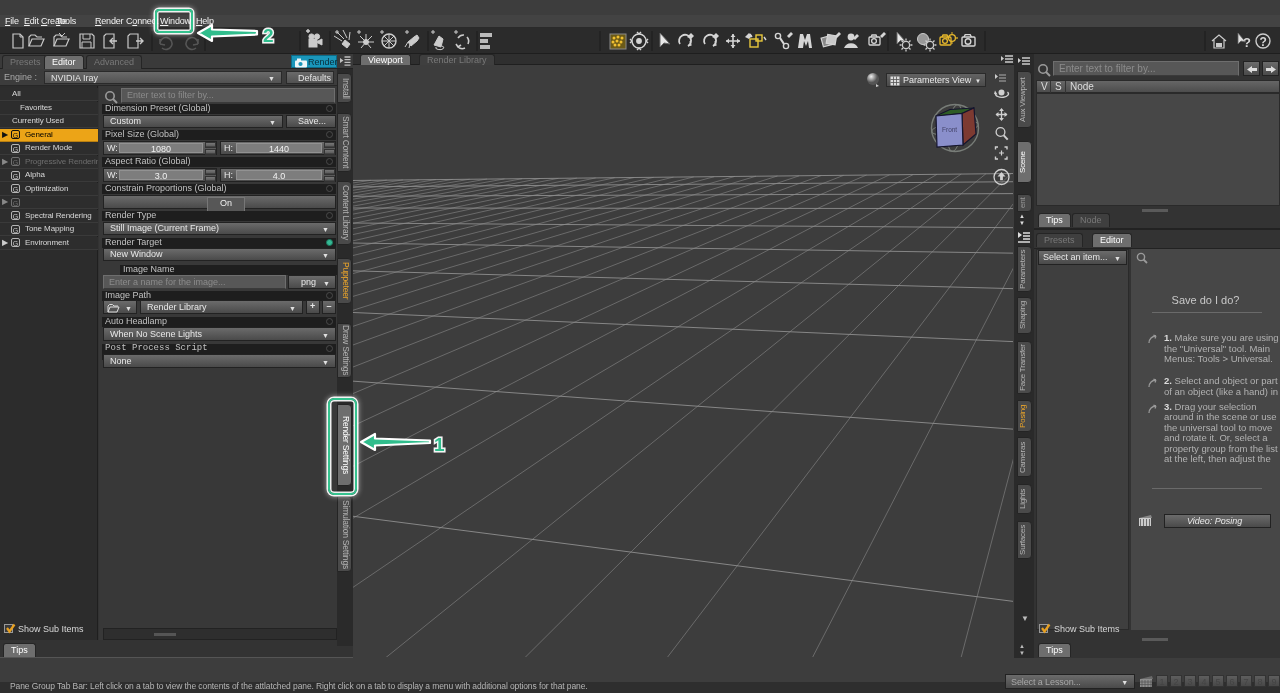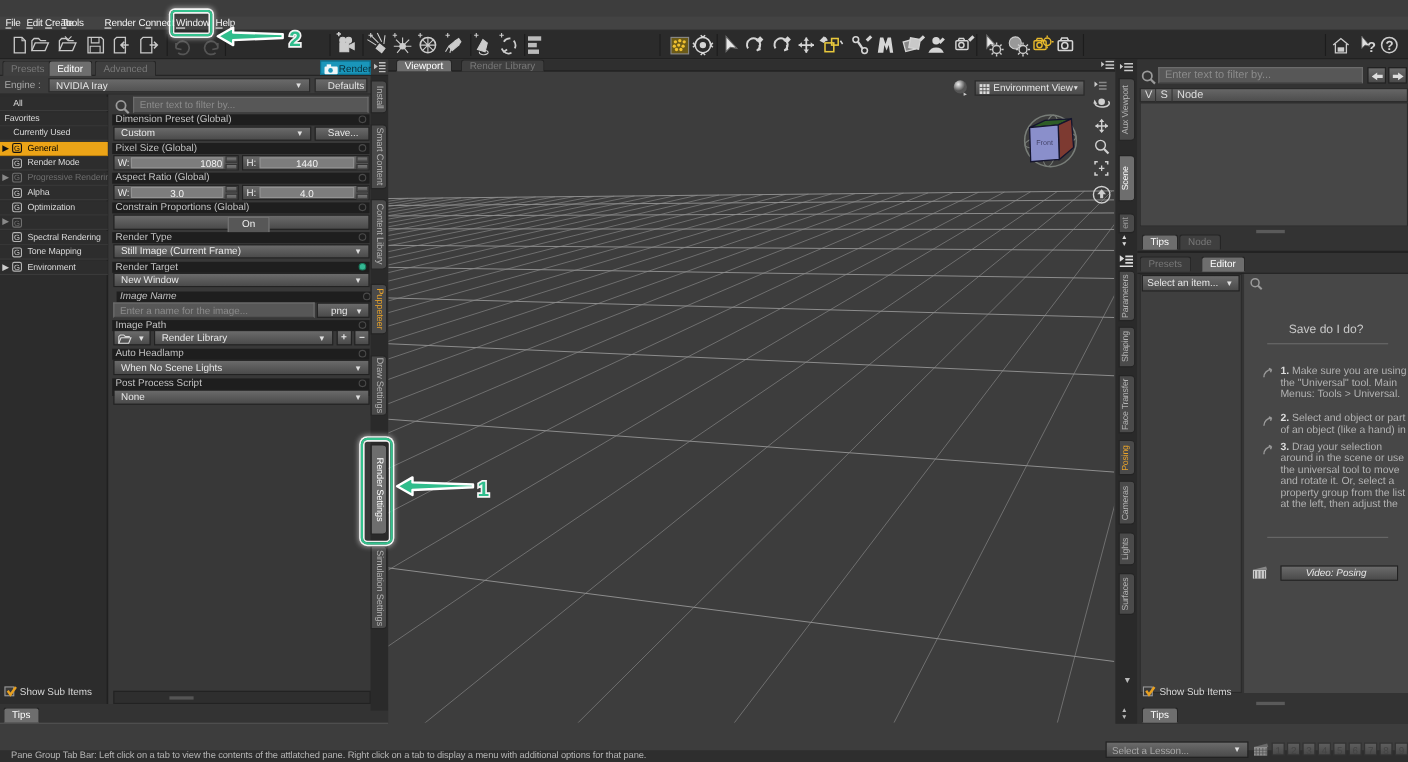--- a/index.html
+++ b/index.html
@@ -268,21 +268,21 @@
     <div class="abs" style="left:286px;top:2px;width:48px;height:13px;background:linear-gradient(#6a6a6a,#525252);border:1px solid #2a2a2a;">
       <span class="abs" style="left:11px;top:1px;font-size:9px;color:#e5e5e5;">Defaults</span>
     </div>
   </div>
 
   <div class="abs" style="left:0;top:32px;width:98px;height:560px;background:#2c2c2c;border-right:1px solid #1f1f1f;"></div>
   <div class="lrow" style="top:34px;">
         <span class="abs" style="left:12px;top:1px;">All</span>
       </div>
   <div class="lrow" style="top:47.5px;">
-        <span class="abs" style="left:4px;top:1px;">Favorites</span>
+        <span class="abs" style="left:20px;top:1px;">Favorites</span>
       </div>
   <div class="lrow" style="top:61px;">
         <span class="abs" style="left:12px;top:1px;">Currently Used</span>
       </div>
   <div class="lrow" style="top:74.5px;background:#eca417;border-bottom:1px solid #b97f10;">
     <span class="abs" style="left:2px;top:1px;color:#111;font-size:8px;">▶</span>
     <span class="gicon" style="left:11px;border-color:#111;color:#111;top:1.5px;">G</span>
     <span class="abs" style="left:25px;top:1px;color:#000;">General</span>
       </div>
   <div class="lrow" style="top:88px;">
@@ -340,21 +340,21 @@
       </div>
   <div class="ctl" style="left:286px;top:61px;width:50px;height:13px;">
         <span class="abs" style="left:11px;top:0;">Save...</span>
       </div>
   <div class="hdr" style="left:102px;top:76px;width:234px;height:10px;">
         <span class="abs" style="left:3px;top:-1px;">Pixel Size (Global)</span>
         <span class="circ" style="right:3px;top:1px;"></span>
       </div>
   <div class="ctl" style="left:103px;top:87px;width:114px;height:14px;">
         <span class="abs" style="left:3px;top:1px;">W:</span>
-    <div class="abs" style="left:15px;top:1px;width:84px;height:10px;background:#7d7d7d;border:1px solid #929292;text-align:right;color:#f2f2f2;">1080</div>
+    <div class="abs" style="left:15px;top:1px;width:84px;height:10px;background:#7d7d7d;border:1px solid #929292;text-align:center;color:#f2f2f2;">1080</div>
     <div class="abs" style="left:101px;top:0px;width:11px;height:6px;background:linear-gradient(#777,#555);border:1px solid #333;box-shadow:inset 0 -1px 0 #444;"></div>
     <div class="abs" style="left:101px;top:7px;width:11px;height:6px;background:linear-gradient(#777,#555);border:1px solid #333;box-shadow:inset 0 -1px 0 #444;"></div>
       </div>
   <div class="ctl" style="left:220px;top:87px;width:116px;height:14px;">
         <span class="abs" style="left:3px;top:1px;">H:</span>
     <div class="abs" style="left:15px;top:1px;width:86px;height:10px;background:#7d7d7d;border:1px solid #929292;text-align:center;color:#f2f2f2;">1440</div>
     <div class="abs" style="left:103px;top:0px;width:11px;height:6px;background:linear-gradient(#777,#555);border:1px solid #333;box-shadow:inset 0 -1px 0 #444;"></div>
     <div class="abs" style="left:103px;top:7px;width:11px;height:6px;background:linear-gradient(#777,#555);border:1px solid #333;box-shadow:inset 0 -1px 0 #444;"></div>
       </div>
   <div class="hdr" style="left:102px;top:103px;width:234px;height:10px;">
@@ -389,21 +389,21 @@
         <span class="dropArrow" style="right:6px;top:3px;">▼</span>
       </div>
   <div class="hdr" style="left:102px;top:184px;width:234px;height:10px;">
         <span class="abs" style="left:3px;top:-1px;">Render Target</span>
         <span class="circ" style="right:3px;top:1px;background:#35b894;border-color:#1a7a5e;"></span>
       </div>
   <div class="ctl" style="left:103px;top:194px;width:233px;height:13px;">
         <span class="abs" style="left:6px;top:0;">New Window</span>
         <span class="dropArrow" style="right:6px;top:3px;">▼</span>
       </div>
-  <div class="hdr" style="left:106px;top:211px;width:234px;height:10px;font-style:italic;">
+  <div class="hdr" style="left:120px;top:211px;width:234px;height:10px;">
         <span class="abs" style="left:3px;top:-1px;">Image Name</span>
         <span class="circ" style="right:3px;top:1px;"></span>
       </div>
   <div class="abs" style="left:103px;top:221px;width:183px;height:14px;background:#575757;border:1px solid #6e6e6e;border-bottom-color:#3a3a3a;">
     <span class="abs" style="left:5px;top:1px;font-size:9px;color:#8b8b8b;">Enter a name for the image...</span>
       </div>
   <div class="ctl" style="left:288px;top:221px;width:48px;height:14px;">
         <span class="abs" style="left:12px;top:1px;">png</span>
         <span class="dropArrow" style="right:5px;top:4px;">▼</span>
       </div>
@@ -429,21 +429,21 @@
         <span class="abs" style="left:3.5px;top:0px;font-weight:bold;">–</span>
       </div>
   <div class="hdr" style="left:102px;top:263px;width:234px;height:10px;">
         <span class="abs" style="left:3px;top:-1px;">Auto Headlamp</span>
         <span class="circ" style="right:3px;top:1px;"></span>
       </div>
   <div class="ctl" style="left:103px;top:273px;width:233px;height:14px;">
         <span class="abs" style="left:6px;top:1px;">When No Scene Lights</span>
         <span class="dropArrow" style="right:6px;top:4px;">▼</span>
       </div>
-  <div class="hdr" style="left:102px;top:290px;width:234px;height:16px;">
+  <div class="hdr" style="left:102px;top:290px;width:234px;height:16px;font-family:Liberation Mono, monospace;">
         <span class="abs" style="left:3px;top:-1px;">Post Process Script</span>
         <span class="circ" style="right:3px;top:1px;"></span>
       </div>
   <div class="ctl" style="left:103px;top:300px;width:233px;height:14px;">
         <span class="abs" style="left:6px;top:1px;">None</span>
         <span class="dropArrow" style="right:6px;top:4px;">▼</span>
       </div>
 
   <div class="abs" style="left:103px;top:574px;width:234px;height:12px;background:#2e2e2e;border:1px solid #222;">
     <div class="abs" style="left:50px;top:4px;width:22px;height:3px;background:#555;"></div>
@@ -536,21 +536,21 @@
           </radialGradient>
         </defs>
         <circle cx="7" cy="7" r="6" fill="url(#ball)"></circle>
         <path d="M10 12 l3 2 -3 1z" fill="#ccc"></path>
       </svg>
   <div class="abs" style="left:533px;top:19px;width:100px;height:14px;background:linear-gradient(#636363,#4a4a4a);border:1px solid #2a2a2a;">
     <svg class="abs" style="left:3px;top:2px" width="10" height="10">
           <rect x="0.5" y="0.5" width="9" height="9" fill="#ddd"></rect>
           <path d="M0.5 3.5 h9 M3.5 0.5 v9 M6.5 0.5 v9 M0.5 6.5 h9" stroke="#555" stroke-width="0.8"></path>
         </svg>
-    <span class="abs" style="left:16px;top:1px;font-size:9px;color:#e8e8e8;">Environment View</span>
+    <span class="abs" style="left:16px;top:1px;font-size:9px;color:#e8e8e8;">Parameters View</span>
     <span class="dropArrow" style="right:4px;top:4px;font-size:6px;">▼</span>
   </div>
   <svg class="abs" style="left:641px;top:19px" width="14" height="12">
         <path d="M1 1 l3 2.5 -3 2.5 z" fill="#ccc"></path>
         <path d="M5 2 h7 M5 5 h7 M5 8 h7" stroke="#888" stroke-width="1.4"></path>
       </svg>
 
   <svg class="abs" style="left:640px;top:33px" width="18" height="106">
     <g stroke="#d0d0d0" fill="none" stroke-width="1.3">
       <circle cx="8.5" cy="5.5" r="3" fill="#d0d0d0" stroke="none"></circle>

